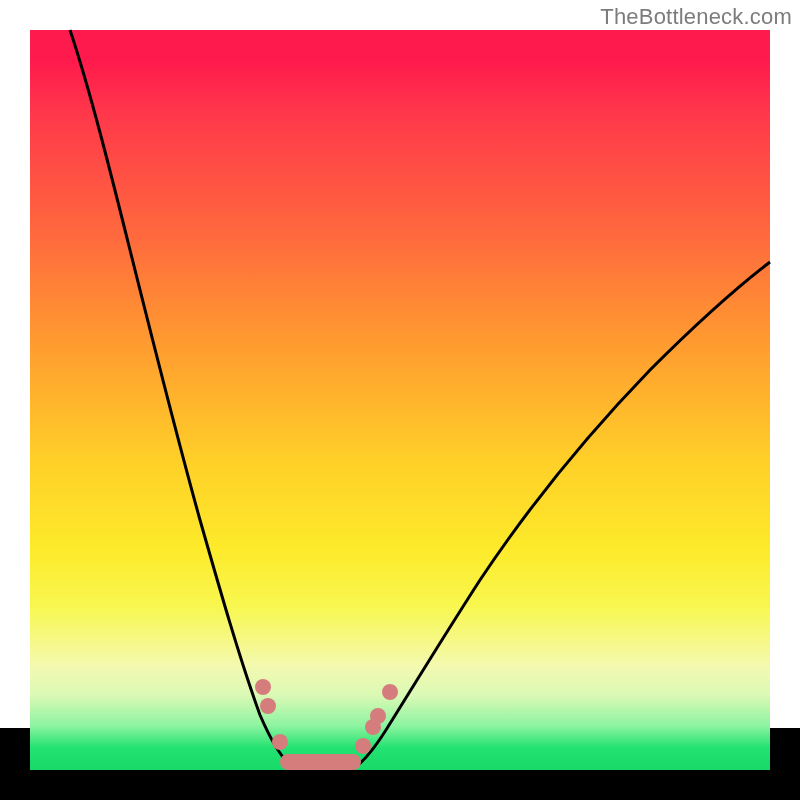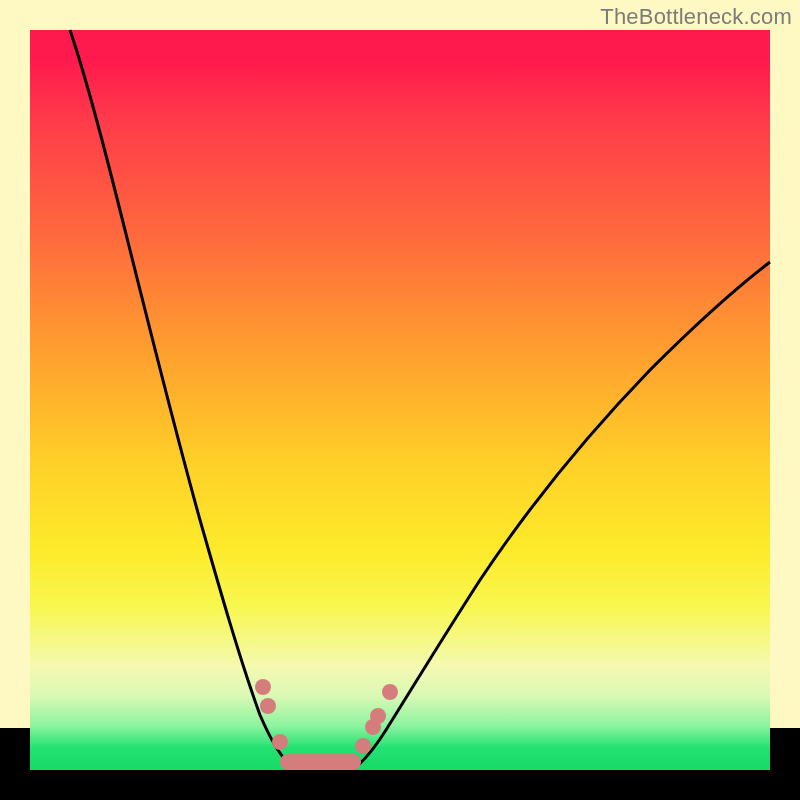--- a/index.html
+++ b/index.html
@@ -8,21 +8,21 @@
     width: 800px;
     height: 800px;
     background: #000;
     overflow: hidden;
     font-family: Arial, Helvetica, sans-serif;
   }
   .frame {
     position: absolute;
     left: 0; top: 0;
     width: 800px; height: 728px;
-    background: #fef9c3;
+    background: #ffffff;
   }
   .plot-wrap {
     position: absolute;
     left: 30px;
     top: 30px;
     width: 740px;
     height: 740px;
   }
   .gradient-bg {
     position: absolute;

